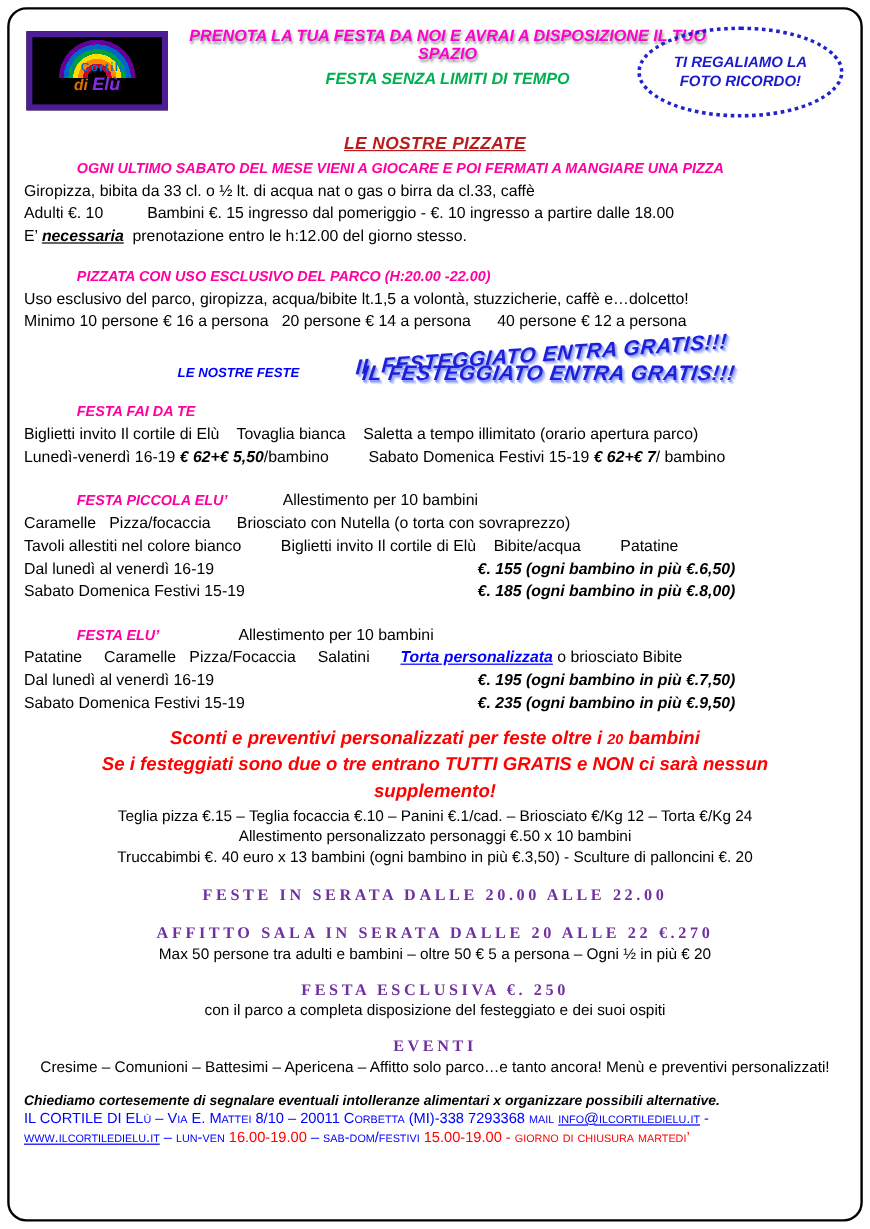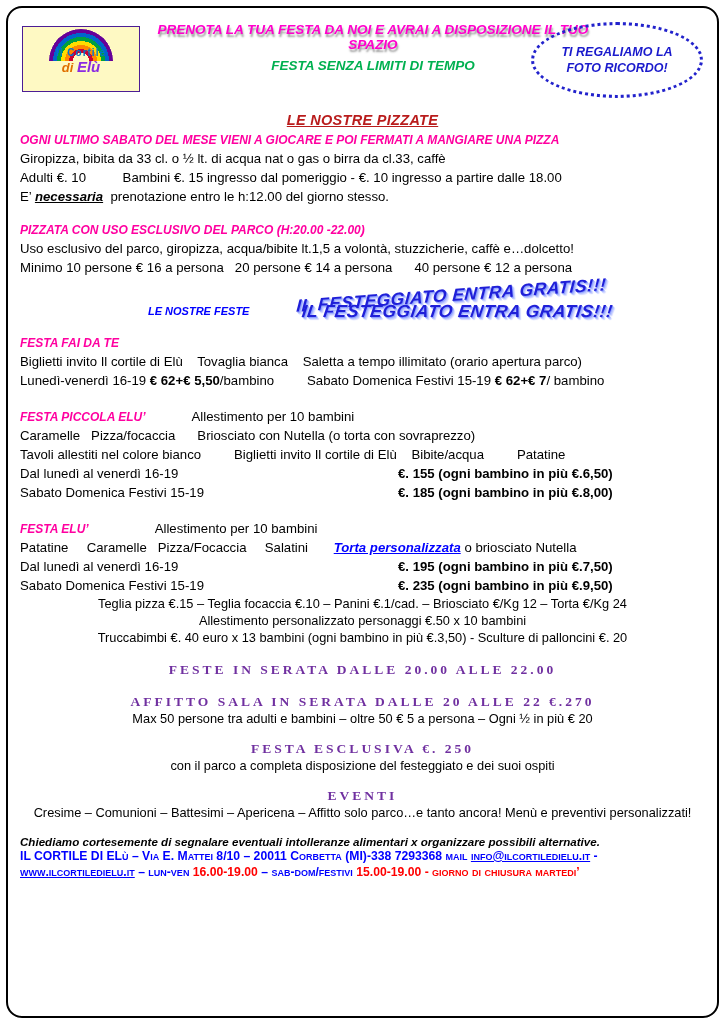--- a/index.html
+++ b/index.html
@@ -2,48 +2,48 @@
 <html><head>
 <meta charset="utf-8">
 <style>
   * { margin:0; padding:0; box-sizing:border-box; }
   html,body { background:#fff; }
   body { width:725px; height:1024px; font-family:"Liberation Sans", sans-serif; color:#000; position:relative; overflow:hidden; }
   .frame { position:absolute; inset:6px; border:2px solid #000; border-radius:16px; padding:8px 12px 6px 12px; overflow:hidden; background:#fff; }
 
   
   .header { position:relative; height:92px; }
-  .logo-box { position:absolute; left:2px; top:10px; width:118px; height:66px; border:1px solid #4c1d95; background:#fef9c3; text-align:center; padding-top:2px; }
+  .logo-box { position:absolute; left:2px; top:10px; width:118px; height:66px; border:5px solid #4c1d95; background:#000000; text-align:center; padding-top:2px; }
   .rainbow { width:64px; height:32px; margin:0 auto; border-radius:64px 64px 0 0;
     background:radial-gradient(circle at 50% 100%, transparent 0 8px, #cc0033 8px 12px, #ff8800 12px 16px, #ffdd00 16px 20px, #00a040 20px 24px, #0066cc 24px 28px, #660099 28px 32px, transparent 32px); }
   .logo-t1 { font-size:10px; font-weight:bold; color:#0077cc; letter-spacing:1px; margin-top:-14px; position:relative; }
   .logo-t2 { font-size:13px; font-weight:bold; color:#e07000; font-style:italic; }
   .logo-t2 .elu { color:#8a2be2; font-size:15px; }
   .banner-top { position:absolute; left:128px; top:6px; width:450px; text-align:center;
     color:#ff00cc; font-weight:bold; font-style:italic; font-size:13.5px;
     text-shadow:1px 3px 2px rgba(130,130,130,.8); }
   .banner-bottom { position:absolute; left:128px; top:40px; width:450px; text-align:center; }
   .banner-bottom .inner { position:relative; display:inline-block; color:#00B050; font-weight:bold; font-style:italic; font-size:13.5px; padding:2px 6px; }
   .banner-bottom .inner::before, .banner-bottom .inner::after { content:""; position:absolute; left:-4%; width:108%; height:4px; background:#b5b5b5; border-radius:3px; filter:blur(1px); z-index:-1; }
   .banner-bottom .inner::before { top:5px; transform:rotate(-1deg); }
   .banner-bottom .inner::after { bottom:4px; transform:rotate(1deg); }
   .badge-oval { position:absolute; right:2px; top:6px; width:172px; height:76px; border:3px dotted #2222cc; border-radius:50%;
     display:flex; flex-direction:column; align-items:center; justify-content:center; text-align:center;
     color:#1a1acc; font-weight:bold; font-style:italic; font-size:12.5px; line-height:16px; }
 
   
   .line { white-space:pre-wrap; font-size:13.2px; line-height:19px; }
-  .b { font-weight:bold; }
+  .b { font-weight:bold;font-style:italic; }
   .i { font-style:italic; }
   .u { text-decoration:underline; }
   .t-blue { color:#0000ff; }
   .t-red { color:#ff0000; }
 
   .h-pizzate { text-align:center; color:#b91c1c; font-weight:bold; font-style:italic; text-decoration:underline; font-size:14.5px; margin-top:4px; letter-spacing:.3px; }
-  .sec-title { color:#ff00a0; font-weight:bold; font-style:italic; font-size:12px; line-height:17px; white-space:pre-wrap; }
+  .sec-title { color:#ff00a0; font-weight:bold; font-style:italic; font-size:12px; line-height:17px; white-space:pre-wrap;margin-left:44px; }
   .sec-title .suffix { color:#000; font-weight:normal; font-style:normal; font-size:13.2px; }
   .sp40 { margin-right:46px; } .sp60 { margin-right:66px; }
 
   .feste-row { position:relative; margin-top:14px; margin-left:128px; height:36px; }
   .feste-title { color:#0000ff; font-weight:bold; font-style:italic; font-size:11px; position:relative; top:10px; }
   .wordart-wrap { position:absolute; left:148px; top:-4px; width:430px; height:40px; }
   .wordart { position:absolute; white-space:nowrap; font-weight:bold; font-style:italic; font-size:17.5px; color:#1f1fd8; letter-spacing:.5px;
     text-shadow:1px 1px 0 #8ea0ff, 2px 2px 0 #b9c4ff, 3px 3px 1px #d4daff; }
   .wordart.top { top:-2px; left:0; transform:rotate(-4deg) skewX(-8deg); }
   .wordart.bottom { top:14px; left:6px; transform:skewX(-8deg); }
@@ -52,21 +52,21 @@
 
   .promo { margin-top:10px; color:#ff0000; font-weight:bold; font-style:italic; font-size:15.5px; line-height:22px; text-align:center; }
   .promo .small-num { font-size:12px; }
   .promo .wrapline { max-width:648px; margin:0 auto; }
 
   .fancy { text-align:center; color:#7030A0; font-weight:bold; font-family:"Liberation Serif", serif; font-size:13.5px; letter-spacing:3px; }
   .c-line { text-align:center; white-space:pre-wrap; font-size:12.8px; line-height:17px; }
   .eventi-line { max-width:660px; margin:0 auto; }
 
   .footer-note { font-weight:bold; font-style:italic; font-size:11.6px; margin-top:14px; }
-  .contact { color:#0000ff; font-weight:bold; font-size:12.2px; font-variant:small-caps; line-height:16px; white-space:pre-wrap; }
+  .contact { color:#0000ff; font-weight:normal; font-size:12.2px; font-variant:small-caps; line-height:16px; white-space:pre-wrap; }
   .contact .t-red { color:#ff0000; }
 
   .mt4{margin-top:4px}.mt8{margin-top:8px}.mt14{margin-top:14px}.mt16{margin-top:16px}.mt18{margin-top:18px}
 </style>
 </head>
 <body>
 
 <div class="frame">
 
   <div class="header">
@@ -107,24 +107,28 @@
   <div class="line">Biglietti invito Il cortile di Elù    Tovaglia bianca    Saletta a tempo illimitato (orario apertura parco)</div>
   <div class="line"><span>Lunedì-venerdì 16-19 </span><span class="b">€ 62+€ 5,50</span><span>/bambino         Sabato Domenica Festivi 15-19 </span><span class="b">€ 62+€ 7</span><span>/ bambino</span></div>
 
   <div class="sec-title mt18"><span class="sp40">FESTA PICCOLA ELU’</span><span class="suffix">Allestimento per 10 bambini</span></div>
   <div class="line">Caramelle   Pizza/focaccia      Briosciato con Nutella (o torta con sovraprezzo)</div>
   <div class="line">Tavoli allestiti nel colore bianco         Biglietti invito Il cortile di Elù    Bibite/acqua         Patatine</div>
   <div class="line"><span class="price-label">Dal lunedì al venerdì 16-19</span><span class="b">€. 155</span><span class="b"> (ogni bambino in più €.6,50)</span></div>
   <div class="line"><span class="price-label">Sabato Domenica Festivi 15-19</span><span class="b">€. 185</span><span class="b"> (ogni bambino in più €.8,00)</span></div>
 
   <div class="sec-title mt18"><span class="sp60">FESTA ELU’</span><span class="suffix">Allestimento per 10 bambini</span></div>
-  <div class="line"><span>Patatine     Caramelle   Pizza/Focaccia     Salatini       </span><span class="t-blue b i u">Torta personalizzata</span><span> o briosciato Nutella</span></div>
+  <div class="line"><span>Patatine     Caramelle   Pizza/Focaccia     Salatini       </span><span class="t-blue b i u">Torta personalizzata</span><span> o briosciato Bibite</span></div>
   <div class="line"><span class="price-label">Dal lunedì al venerdì 16-19</span><span class="b">€. 195</span><span class="b"> (ogni bambino in più €.7,50)</span></div>
   <div class="line"><span class="price-label">Sabato Domenica Festivi 15-19</span><span class="b">€. 235</span><span class="b"> (ogni bambino in più €.9,50)</span></div>
 
+  <div class="promo">
+    <div><span>Sconti e preventivi personalizzati per feste oltre i </span><span class="small-num">20</span><span> bambini</span></div>
+    <div class="wrapline">Se i festeggiati sono due o tre entrano TUTTI GRATIS e NON ci sarà nessun supplemento!</div>
+  </div>
 
   <div class="c-line">Teglia pizza €.15 – Teglia focaccia €.10 – Panini €.1/cad. – Briosciato €/Kg 12 – Torta €/Kg 24</div>
   <div class="c-line">Allestimento personalizzato personaggi €.50 x 10 bambini</div>
   <div class="c-line">Truccabimbi €. 40 euro x 13 bambini (ogni bambino in più €.3,50) - Sculture di palloncini €. 20</div>
 
   <div class="fancy mt16">FESTE IN SERATA DALLE 20.00 ALLE 22.00</div>
 
   <div class="fancy mt16">AFFITTO SALA IN SERATA DALLE 20 ALLE 22 €.270</div>
   <div class="c-line">Max 50 persone tra adulti e bambini – oltre 50 € 5 a persona – Ogni ½ in più € 20</div>
 

